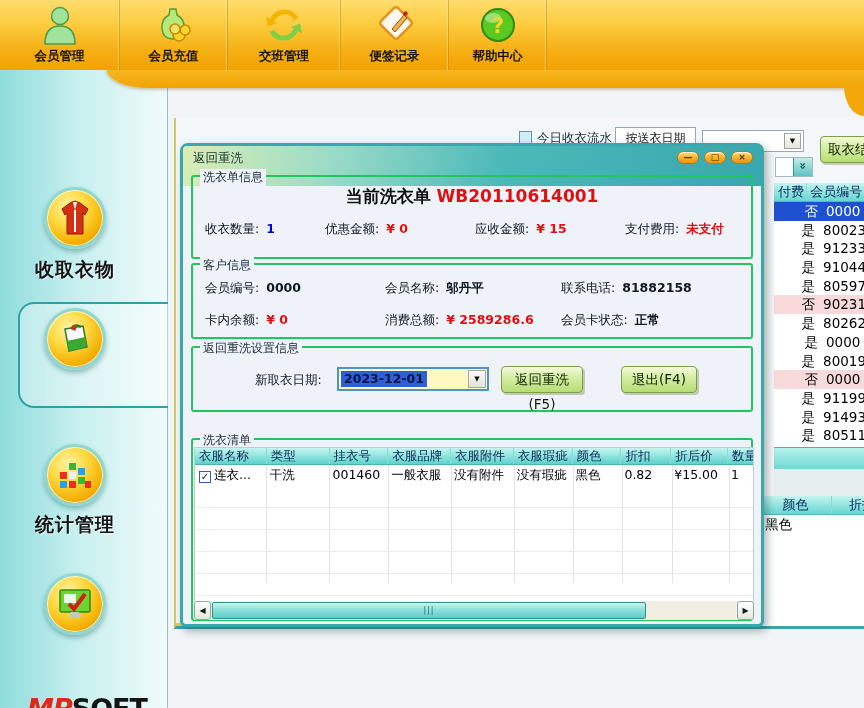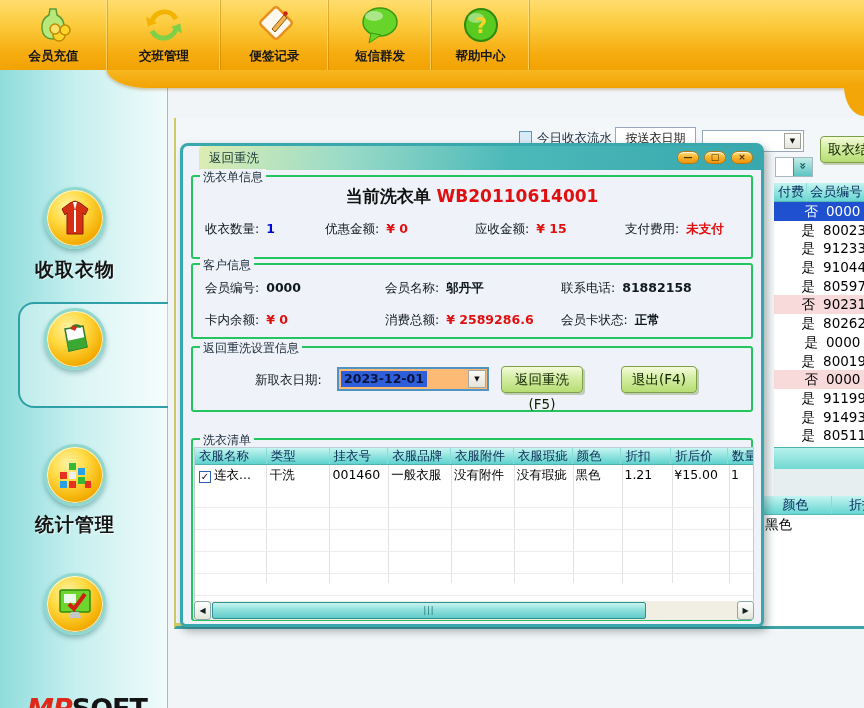--- a/index.html
+++ b/index.html
@@ -87,22 +87,22 @@
   .dt2-head .cc { width:72px; text-align:center; line-height:18px; border-right:1px solid #8adcd8; }
   .dt2-head .cd { width:60px; text-align:center; line-height:18px; }
   .dt2-row { display:flex; height:19px; background:#fff; font-size:13.5px; color:#000; }
   .dt2-row .cc { width:72px; padding-left:5px; line-height:18px; }
   .bg-white-bottom { position:absolute; left:584px; top:397px; width:106px; height:112px; background:#fff; z-index:-1; }
 
   
   .dialog { position:absolute; left:180px; top:143px; width:584px; height:484px;
     border:3px solid #38a8ae; border-radius:8px 8px 6px 6px; background:#eff3f9;
     box-shadow:3px 4px 9px rgba(40,60,60,.4); z-index:5; }
-  .titlebar { position:relative; height:24px; border-radius:4px 4px 0 0; cursor:move;
-    background:linear-gradient(100deg,#dcedb2 0%,#9adbc8 26%,#4cb9b9 55%,#38a8ae 100%);margin-left:16px; }
+  .titlebar { position:relative; height:40px; border-radius:4px 4px 0 0; cursor:move;
+    background:linear-gradient(100deg,#dcedb2 0%,#9adbc8 26%,#4cb9b9 55%,#38a8ae 100%); }
   .title-text { position:absolute; left:10px; top:0; line-height:24px; font-size:12.5px; color:#173636; }
   .winbtns { position:absolute; right:8px; top:5px; display:flex; gap:5px; }
   .winbtn { width:22px; height:13px; border-radius:7px; border:1px solid #b87a10;
     background:linear-gradient(to bottom,#ffe08a 0%,#f6b62e 45%,#ef9410 100%);
     color:#4a2c00; font-size:9px; font-weight:bold; text-align:center; line-height:11px;
     box-shadow:inset 0 1px 0 rgba(255,255,255,.7); cursor:pointer; }
 
   .gbox { position:absolute; left:8px; border:2px solid #22c55e; border-radius:3px; }
   .gbox-label { position:absolute; top:-8px; left:7px; background:#eff3f9; padding:0 3px;
     font-size:12px; color:#1a2a3a; }
@@ -113,21 +113,21 @@
 
   .order-head { position:absolute; top:8px; width:100%; text-align:center; font-weight:bold; font-size:17px; }
   .order-head .lbl { color:#101010; }
   .order-head .num { color:#e01010; }
   .fld { position:absolute; font-size:12.5px; color:#101820; white-space:nowrap; }
   .fld .v { margin-left:7px; font-weight:bold; }
   .v-blue { color:#0008d0; }
   .v-red  { color:#e01010; }
   .v-blk  { color:#101820; font-weight:normal; }
 
-  .combo { position:absolute; left:144px; top:19px; width:152px; height:24px; background:#fdba74;
+  .combo { position:absolute; left:144px; top:19px; width:152px; height:24px; background:#fef9c3;
     border:2px solid #5094c4; cursor:text; }
   .combo .seltext { position:absolute; left:2px; top:2px; height:16px; padding:0 3px;
     background:#2e5fd8; color:#0a1440; font-size:12.5px; font-weight:bold; line-height:16px; }
   .combo .arrow-btn { position:absolute; right:1px; top:1px; width:18px; height:18px;
     background:linear-gradient(#fbfbf8,#e4e4da); border:1px solid #a8a8a0; font-size:7px;
     color:#111; text-align:center; line-height:16px; cursor:pointer; }
   .btn-redo { position:absolute; left:308px; top:18px; width:82px; height:27px; line-height:25px; }
   .btn-exit { position:absolute; left:428px; top:18px; width:76px; height:27px; line-height:25px; }
 
   .ltable { position:absolute; left:1px; top:7px; width:560px; height:157px; background:#fff;
@@ -156,20 +156,29 @@
 
   
   svg { display:block; }
 </style>
 </head>
 <body>
 
 <div class="screen">
 
   <div class="toolbar">
+    <div class="tb-item" style="width:120px">
+      <div class="tb-icon">
+        <svg width="38" height="40" viewBox="0 0 38 40">
+          <circle cx="19" cy="11" r="8.5" fill="#9fe49a" stroke="#4a9a4a" stroke-width="1.5"></circle>
+          <path d="M4 39 Q4 21 19 21 Q34 21 34 39 Z" fill="#9fe49a" stroke="#4a9a4a" stroke-width="1.5"></path>
+        </svg>
+      </div>
+      <div class="tb-label">会员管理</div>
+    </div>
     <div class="tb-item" style="width:108px">
       <div class="tb-icon">
         <svg width="40" height="40" viewBox="0 0 40 40">
           <path d="M16 4 l6 0 1 6 q8 4 7 14 q-1 10 -11 10 q-10 0 -11 -10 q-1 -10 7 -14 z" fill="#b6e87a" stroke="#5c9a34" stroke-width="1.5"></path>
           <circle cx="25" cy="30" r="6" fill="#ffd42a" stroke="#c08a00" stroke-width="1.5"></circle>
           <circle cx="31" cy="25" r="5" fill="#ffd42a" stroke="#c08a00" stroke-width="1.5"></circle>
           <circle cx="21" cy="24" r="5" fill="#ffe06a" stroke="#c08a00" stroke-width="1.5"></circle>
         </svg>
       </div>
       <div class="tb-label">会员充值</div>
@@ -187,30 +196,20 @@
     </div>
     <div class="tb-item" style="width:108px">
       <div class="tb-icon">
         <svg width="42" height="40" viewBox="0 0 42 40">
           <rect x="10" y="6" width="24" height="24" rx="3" transform="rotate(45 22 18)" fill="#fff8ee" stroke="#e8901c" stroke-width="2.5"></rect>
           <path d="M18 24 L30 10 L33 13 L21 27 Z" fill="#f4b24a" stroke="#8a5a10" stroke-width="1"></path>
           <circle cx="31.5" cy="8.5" r="2.2" fill="#d02010"></circle>
         </svg>
       </div>
       <div class="tb-label">便签记录</div>
-    </div>
-    <div class="tb-item" style="width:103px">
-      <div class="tb-icon">
-        <svg width="42" height="40" viewBox="0 0 42 40">
-          <ellipse cx="21" cy="17" rx="17" ry="14" fill="#66d428" stroke="#3a9a12" stroke-width="1.5"></ellipse>
-          <ellipse cx="15" cy="11" rx="9" ry="5" fill="rgba(255,255,255,.45)"></ellipse>
-          <path d="M12 28 L10 38 L22 30 Z" fill="#66d428" stroke="#3a9a12" stroke-width="1"></path>
-        </svg>
-      </div>
-      <div class="tb-label">短信群发</div>
     </div>
     <div class="tb-item" style="width:98px">
       <div class="tb-icon">
         <svg width="40" height="40" viewBox="0 0 40 40">
           <circle cx="20" cy="20" r="16" fill="#58ca20" stroke="#2e8a0c" stroke-width="2"></circle>
           <ellipse cx="15" cy="13" rx="8" ry="5" fill="rgba(255,255,255,.4)"></ellipse>
           <text x="20" y="28" font-size="21" font-weight="bold" fill="#ffd22a" text-anchor="middle">?</text>
         </svg>
       </div>
       <div class="tb-label">帮助中心</div>
@@ -440,21 +439,21 @@
           <div style="width:26px">数量</div>
         </div>
         <div class="lrow">
           <div style="width:71px"><span class="rowchk">✓</span><span>连衣...</span></div>
           <div style="width:63px">干洗</div>
           <div style="width:59px">001460</div>
           <div style="width:63px">一般衣服</div>
           <div style="width:63px">没有附件</div>
           <div style="width:59px">没有瑕疵</div>
           <div style="width:49px">黑色</div>
-          <div style="width:50px">1.21</div>
+          <div style="width:50px">0.82</div>
           <div style="width:57px">¥15.00</div>
           <div style="width:26px">1</div>
         </div>
         <div class="vline" style="left:71px"></div>
           <div class="vline" style="left:134px"></div>
         <div class="vline" style="left:193px"></div>
           <div class="vline" style="left:256px"></div>
         <div class="vline" style="left:319px"></div>
           <div class="vline" style="left:378px"></div>
         <div class="vline" style="left:427px"></div>

